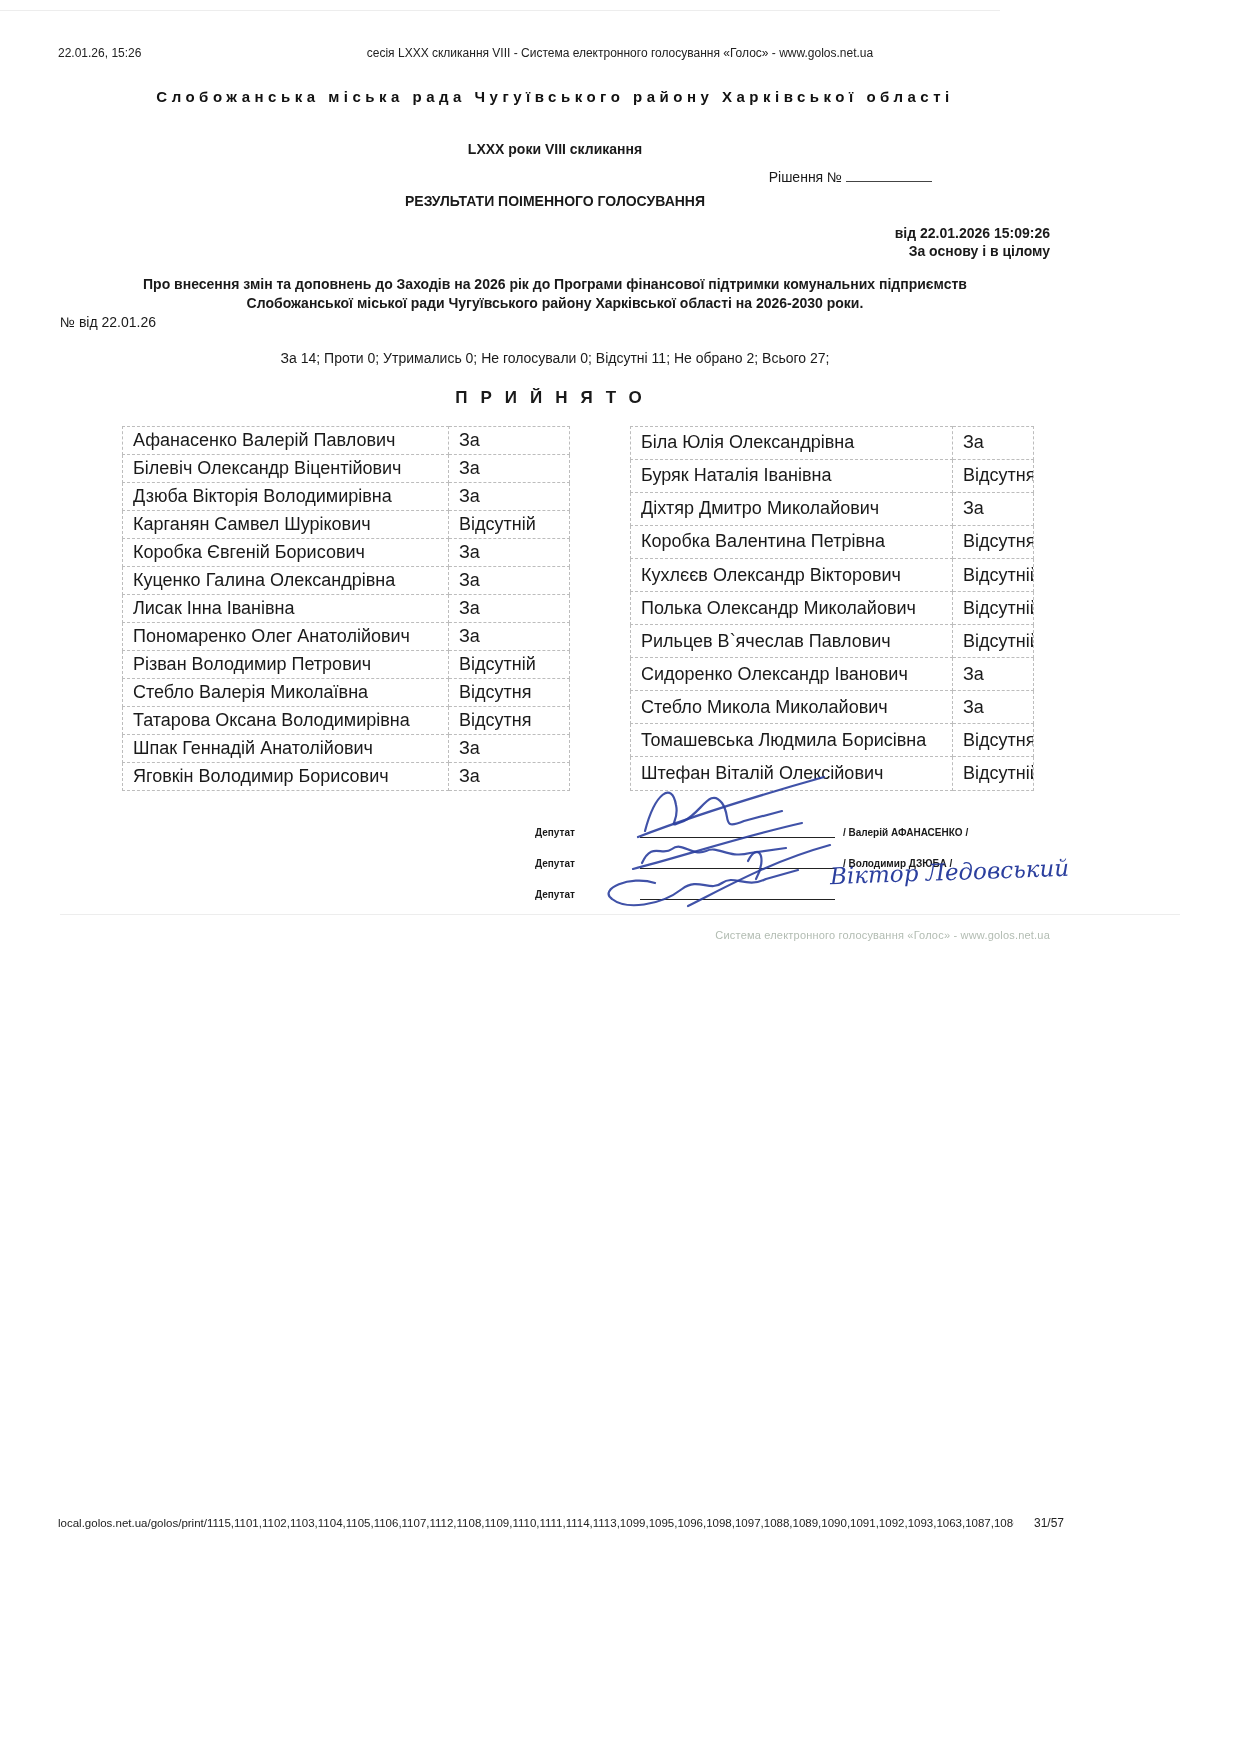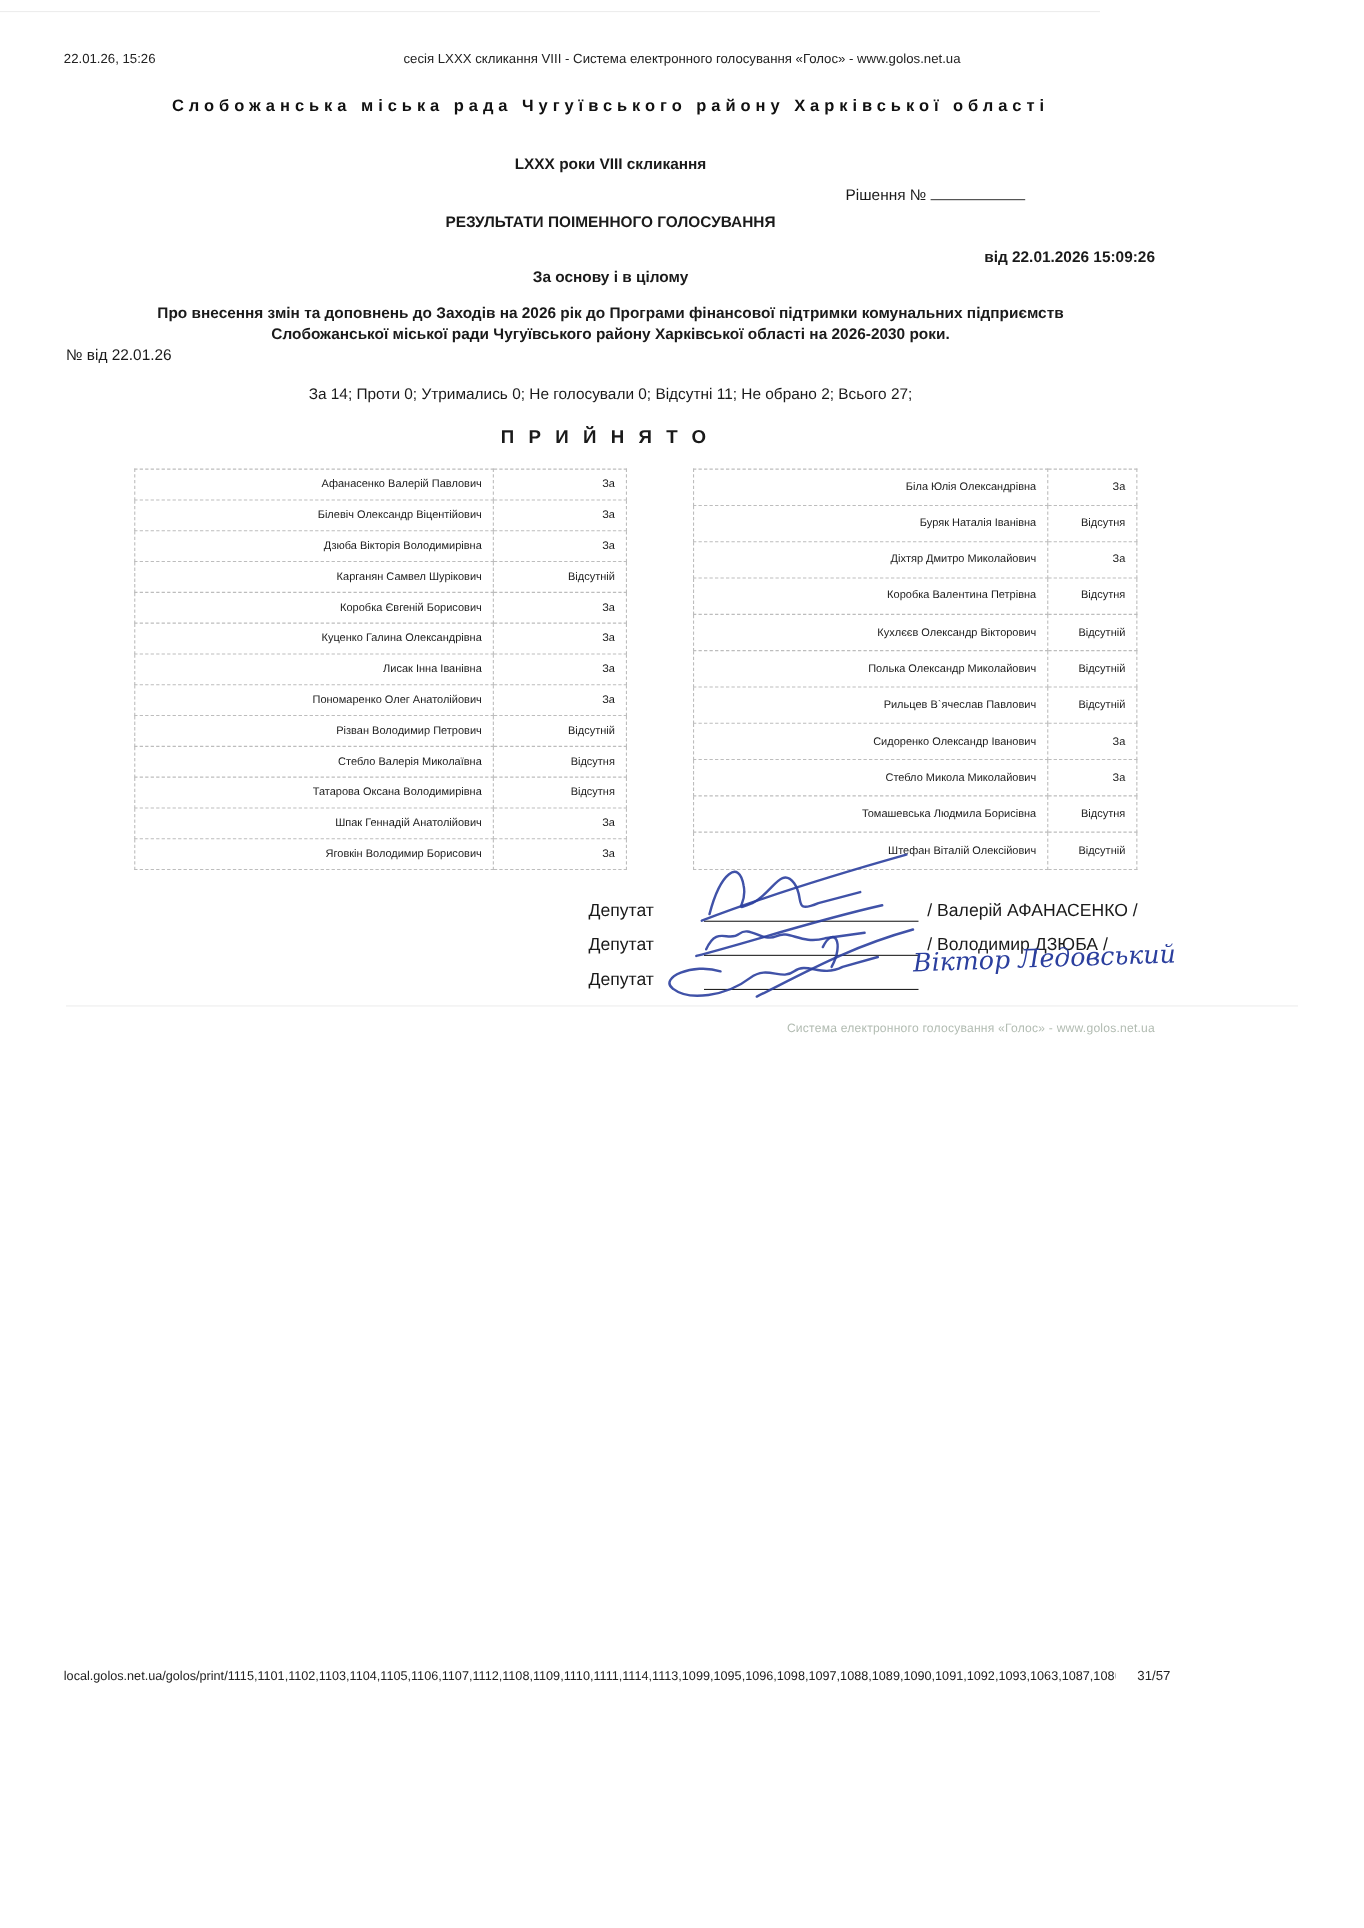--- a/index.html
+++ b/index.html
@@ -59,21 +59,21 @@
   .results-title {
     margin-top: 8px;
     text-align: center; font-size: 14px; font-weight: bold;
   }
   .vote-datetime {
     margin-top: 16px;
     text-align: right; font-size: 14px; font-weight: bold;
   }
   .vote-stage {
     margin-top: 2px;
-    text-align: center; font-size: 14px; font-weight: bold;
+    text-align: right; font-size: 14px; font-weight: bold;
   }
   .subject {
     margin: 16px auto 0; width: 845px;
     text-align: center; font-size: 14px; font-weight: bold; line-height: 1.35;
   }
   .subject-number {
     text-align: left; font-size: 14px; font-weight: normal; line-height: 1.35;
   }
   .tally {
     margin-top: 18px;
@@ -85,42 +85,42 @@
     letter-spacing: 13px;
   }
 
   
   .tables {
     display: flex; gap: 60px;
     margin-top: 18px; margin-left: 62px;
   }
   table.votes {
     border-collapse: collapse; table-layout: fixed;
-    font-size: 10px; color: #1a1a1a; text-align: right;
+    font-size: 18px; color: #1a1a1a;
   }
   table.votes.left  { width: 437px; }
   table.votes.right { width: 393px; }
   table.votes td {
     border: 1px dashed #bdbdbd;
     height: 27px; padding: 0 10px;
     overflow: hidden; white-space: nowrap;
   }
   table.votes.left  td.name-cell { width: 305px; }
   table.votes.left  td.vote-cell { width: 100px; }
   table.votes.right td.name-cell { width: 301px; }
   table.votes.right td.vote-cell { width: 60px; }
 
   
   .signatures {
     position: relative;
     margin-top: 16px;
   }
   .sign-row {
     display: flex; align-items: flex-end;
-    height: 31px; font-size: 16px;
+    height: 31px; font-size: 10px; font-weight: bold;
   }
   .sign-label { margin-left: 475px; width: 75px; }
   .sign-line  { width: 195px; height: 18px; border-bottom: 1px solid #222; margin-left: 30px; }
   .sign-name  { margin-left: 8px; white-space: nowrap; }
 
   .ink-svg {
     position: absolute; left: 500px; top: -42px;
     width: 560px; height: 155px;
     pointer-events: none;
   }

